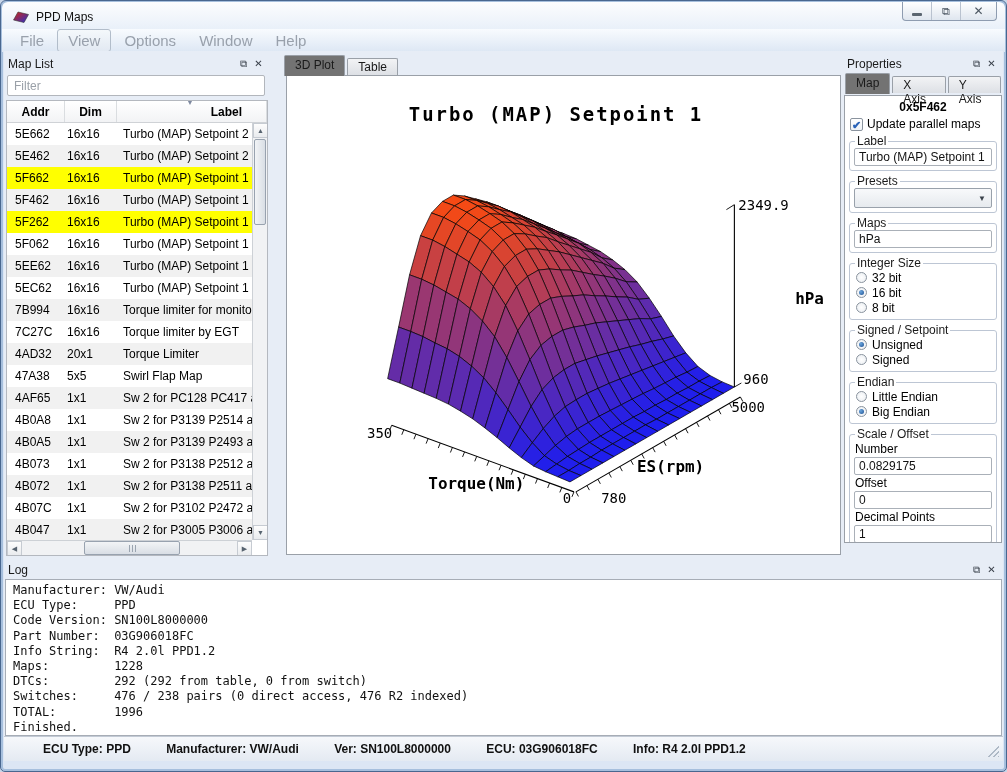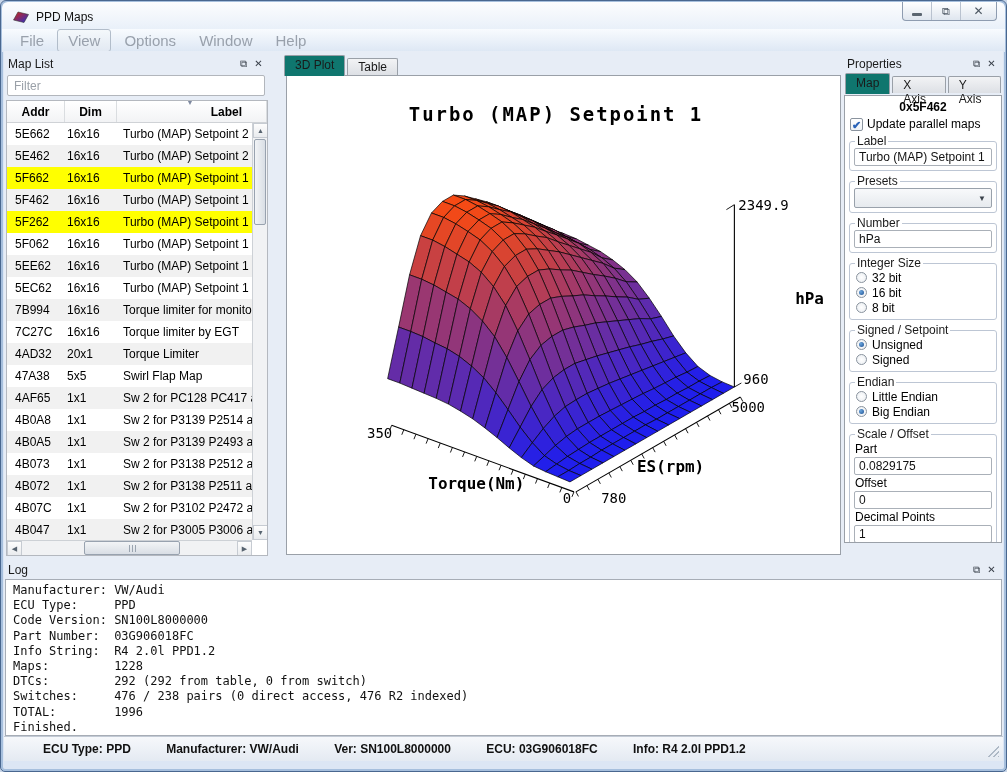--- a/index.html
+++ b/index.html
@@ -57,21 +57,21 @@
           background:linear-gradient(90deg,#f2f4f6,#d9dee5);}
   .htrack{flex:1;position:relative;}
   .hthumb{position:absolute;top:0;left:62px;width:96px;height:14px;border:1px solid #98a2af;border-radius:2px;
           background:linear-gradient(#f2f4f6,#d9dee5);display:flex;align-items:center;justify-content:center;gap:2px;}
   .grip-line{width:1px;height:7px;background:#9aa4b0;}
   
   .center{position:absolute;left:280px;top:4px;width:558px;height:502px;}
   .tabbar{height:20px;display:flex;position:relative;z-index:2;}
   .tab{padding:2px 10px 0 10px;font-size:12px;color:#1a1a1a;border:1px solid #9aa0a8;border-bottom:none;
        border-radius:2px 2px 0 0;margin-right:2px;background:linear-gradient(#f2f3f5,#dde0e5);height:20px;}
-  .tab.active{background:#0f766e;height:21px;}
+  .tab.active{background:#737373;height:21px;}
   .tab.inactive{margin-top:3px;height:17px;padding-top:1px;}
   .plot-panel{position:absolute;top:20px;left:2px;right:1px;bottom:2px;background:#fff;border:1px solid #9aa0a8;}
   #plot-svg{display:block;width:100%;height:100%;}
   .pt-title{font:bold 19px "DejaVu Sans Mono",monospace;letter-spacing:2px;}
   .pt-axis{font:bold 16px "DejaVu Sans Mono",monospace;}
   .pt-tick{font:14px "DejaVu Sans Mono",monospace;}
   
   .dock-right{position:absolute;right:0;top:4px;width:160px;height:502px;}
   .props-panel{position:absolute;top:40px;left:1px;right:1px;bottom:14px;background:#fff;border:1px solid #9aa0a8;
                padding:2px 3px;overflow:hidden;font-size:12px;}
@@ -581,21 +581,21 @@
           <legend>Label</legend>
           <input value="Turbo (MAP) Setpoint 1" style="">
         </fieldset>
         <fieldset>
           <legend>Presets</legend>
           <div class="combo">
             <span class="arr">▼</span>
           </div>
         </fieldset>
         <fieldset>
-          <legend>Number</legend>
+          <legend>Maps</legend>
           <input value="hPa" style="">
         </fieldset>
         <fieldset>
           <legend>Integer Size</legend>
           <div>
               <div class="radio-row">
                 <span class="radio"></span>
                 <span>32 bit</span>
               </div>
               <div class="radio-row">
@@ -629,21 +629,21 @@
                 <span>Little Endian</span>
               </div>
               <div class="radio-row">
                 <span class="radio sel"></span>
                 <span>Big Endian</span>
               </div>
             </div>
         </fieldset>
         <fieldset>
           <legend>Scale / Offset</legend>
-          <div><div class="field-label">Part</div><input value="0.0829175" style=""><div class="field-label">Offset</div><input value="0" style=""><div class="field-label">Decimal Points</div><input value="1" style=""></div>
+          <div><div class="field-label">Number</div><input value="0.0829175" style=""><div class="field-label">Offset</div><input value="0" style=""><div class="field-label">Decimal Points</div><input value="1" style=""></div>
         </fieldset>
       </div>
     </div>
 
     <div class="dock-log">
       <div class="dock-title">
         <span>Log</span>
         <span class="sp"></span>
         <span class="dock-btn">⧉</span>
         <span class="dock-btn">✕</span>

